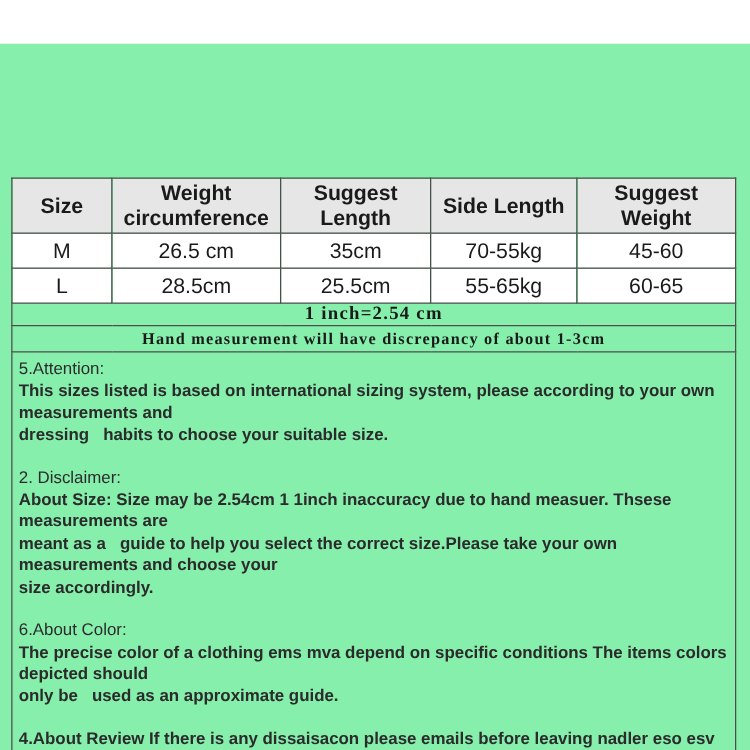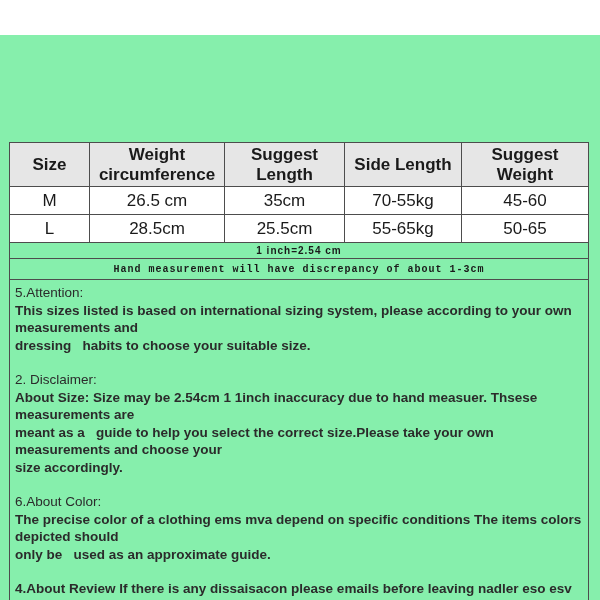--- a/index.html
+++ b/index.html
@@ -41,30 +41,30 @@
     line-height: 20px;
     white-space: pre-line;
   }
   tr.data-row td {
     height: 27px;
     font-size: 17px;
     background: #ffffff;
   }
   tr.inch-row td {
     height: 15px;
-    font-family: Liberation Sans, sans-serif;
+    font-family: Liberation Serif, serif;
     font-weight: bold;
-    font-size: 10px;
+    font-size: 15px;
     letter-spacing: 1px;
   }
   tr.hand-row td {
     height: 20px;
-    font-family: Liberation Mono, monospace;
+    font-family: Liberation Serif, serif;
     font-weight: bold;
-    font-size: 10px;
+    font-size: 13px;
     letter-spacing: 1px;
   }
   tr.notes-row td.notes-cell {
     height: 234px;
     vertical-align: top;
     text-align: left;
     padding: 4px 5px;
     font-size: 13.5px;
     line-height: 17.5px;
     color: #2b2b2b;
@@ -101,21 +101,21 @@
         <td>26.5 cm</td>
         <td>35cm</td>
         <td>70-55kg</td>
         <td>45-60</td>
       </tr>
       <tr class="data-row">
         <td>L</td>
         <td>28.5cm</td>
         <td>25.5cm</td>
         <td>55-65kg</td>
-        <td>50-65</td>
+        <td>60-65</td>
       </tr>
       <tr class="inch-row">
         <td colspan="5">1 inch=2.54 cm</td>
       </tr>
       <tr class="hand-row">
         <td colspan="5">Hand measurement will have discrepancy of about 1-3cm</td>
       </tr>
       <tr class="notes-row">
         <td colspan="5" class="notes-cell">
           <div class="note-section">

